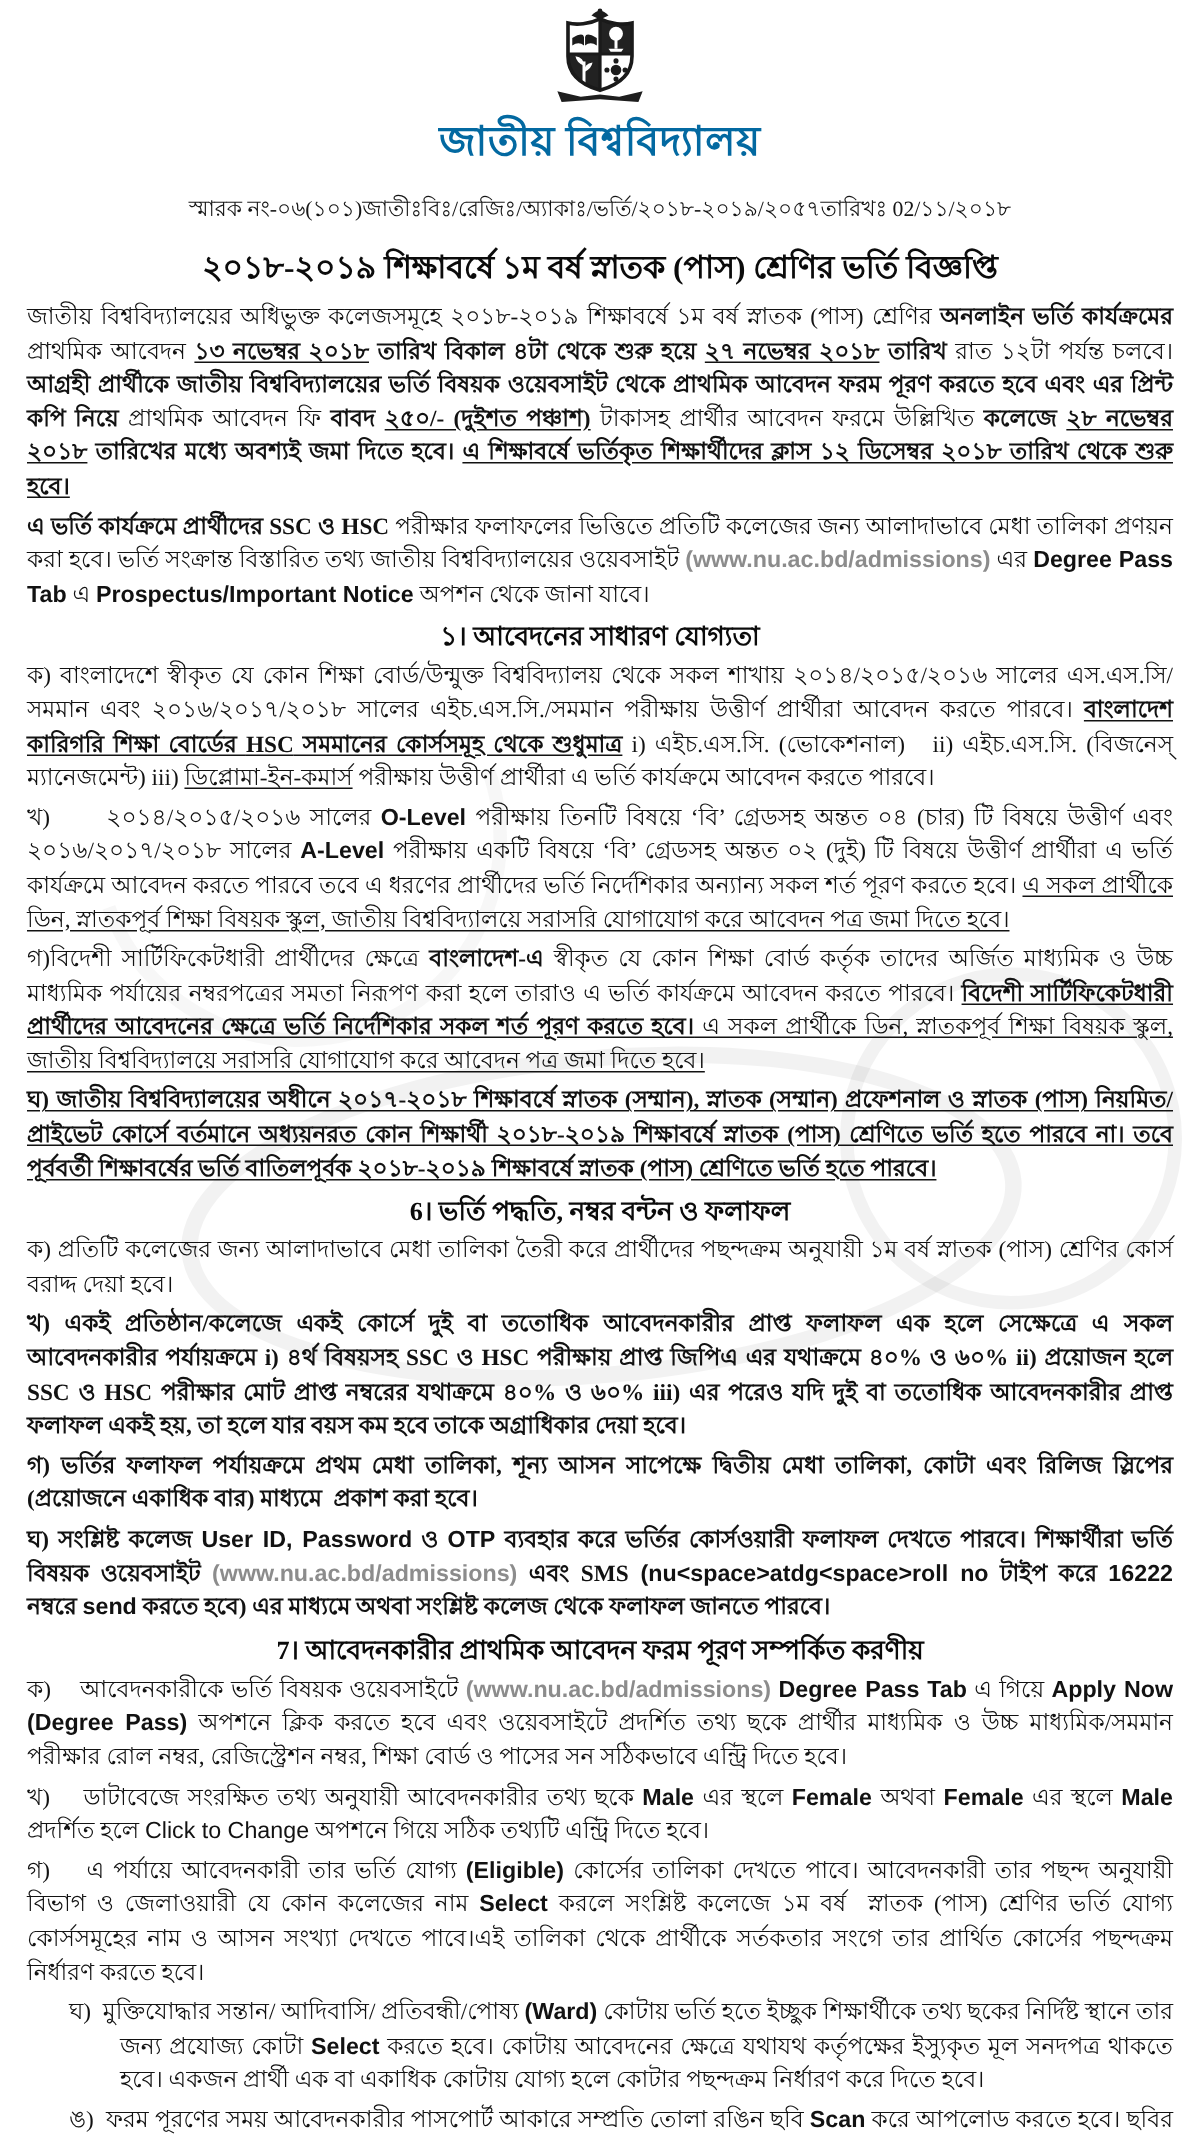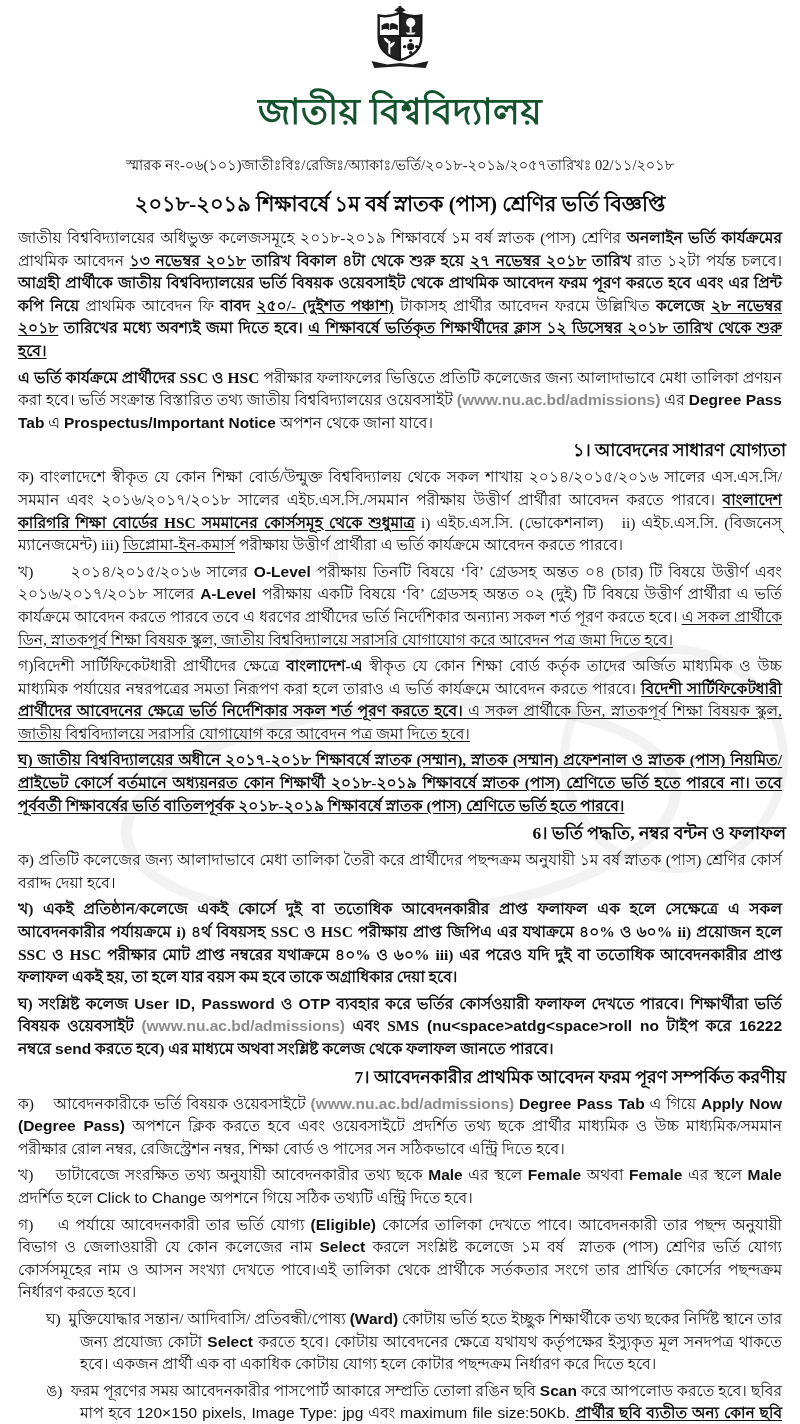--- a/index.html
+++ b/index.html
@@ -5,40 +5,40 @@
   html,body{margin:0;padding:0;background:#ffffff;}
   body{
     width:800px;height:1424px;overflow:hidden;position:relative;
     color:#111;font-family:"Liberation Serif","DejaVu Serif",serif;
     -webkit-font-smoothing:antialiased;
   }
   .page{position:relative;padding:0 14px;z-index:1;}
   header{text-align:center;position:relative;z-index:2;}
   .logo{padding-top:4px;line-height:0;}
   .uni-title{
-    font-size:36px;font-weight:bold;letter-spacing:.5px;margin-top:16px;color:#14532d;
+    font-size:27px;font-weight:bold;letter-spacing:.5px;margin-top:5px;color:#0369a1;
   }
   .memo-row{
     display:flex;justify-content:center;align-items:baseline;
     font-size:14.5px;margin-top:10px;text-align:left;color:#151515;
   }
   .notice-title{
     font-size:21px;font-weight:bold;margin-top:10px;color:#0b0b0b;
   }
   .site-line{
     font-size:17px;font-weight:bold;margin-top:7px;margin-bottom:8px;color:#101010;
   }
   .site-line .url{font-size:17px;}
   main{position:relative;z-index:2;}
   main p{
     font-size:15.5px;line-height:22.6px;text-align:justify;margin:4px;color:#121212;
   }
   main .h{
     font-size:17.5px;font-weight:bold;line-height:24px;margin:4px 0 2px;color:#0b0b0b;
-    text-align:right;
+    text-align:center;
   }
   .ind{padding-left:62px;text-indent:-34px;}
   .bold{font-weight:bold;}
   .ul{text-decoration:underline;text-underline-offset:2px;}
   .sans{font-family:"Liberation Sans","DejaVu Sans",sans-serif;}
   .lserif{font-family:"Liberation Serif","DejaVu Serif",serif;}
   .url{font-family:"Liberation Sans","DejaVu Sans",sans-serif;color:#8c8c8c;font-weight:bold;}
   
   .wm{position:absolute;z-index:0;pointer-events:none;}
   .wm-ellipse{
@@ -119,20 +119,21 @@
       <p class="para"><span>জাতীয় বিশ্ববিদ্যালয়ের অধিভুক্ত কলেজসমূহে ২০১৮-২০১৯ শিক্ষাবর্ষে ১ম বর্ষ স্নাতক (পাস) শ্রেণির </span><span class="bold">অনলাইন ভর্তি কার্যক্রমের</span><span> প্রাথমিক আবেদন </span><span class="bold ul">১৩ নভেম্বর ২০১৮</span><span class="bold"> তারিখ বিকাল ৪টা</span><span class="bold"> থেকে শুরু হয়ে </span><span class="bold ul">২৭ নভেম্বর ২০১৮</span><span class="bold"> তারিখ</span><span> রাত ১২টা পর্যন্ত চলবে। </span><span class="bold">আগ্রহী প্রার্থীকে জাতীয় বিশ্ববিদ্যালয়ের ভর্তি বিষয়ক ওয়েবসাইট থেকে প্রাথমিক আবেদন ফরম পূরণ করতে হবে এবং এর প্রিন্ট কপি নিয়ে </span><span>প্রাথমিক আবেদন ফি </span><span class="bold">বাবদ </span><span class="bold ul">২৫০/- (দুইশত পঞ্চাশ)</span><span> টাকাসহ প্রার্থীর আবেদন ফরমে উল্লিখিত </span><span class="bold">কলেজে </span><span class="bold ul">২৮ নভেম্বর ২০১৮</span><span class="bold"> তারিখের</span><span class="bold"> মধ্যে অবশ্যই জমা দিতে হবে। </span><span class="bold ul">এ শিক্ষাবর্ষে ভর্তিকৃত শিক্ষার্থীদের ক্লাস ১২ ডিসেম্বর ২০১৮ তারিখ থেকে শুরু হবে।</span></p>
       <p class="para"><span class="bold">এ ভর্তি কার্যক্রমে প্রার্থীদের </span><span class="bold lserif">SSC</span><span class="bold"> ও </span><span class="bold lserif">HSC</span><span> পরীক্ষার ফলাফলের ভিত্তিতে প্রতিটি কলেজের জন্য আলাদাভাবে মেধা তালিকা প্রণয়ন করা হবে। ভর্তি সংক্রান্ত বিস্তারিত তথ্য জাতীয় বিশ্ববিদ্যালয়ের ওয়েবসাইট </span><span class="url">(www.nu.ac.bd/admissions)</span><span> এর </span><span class="bold sans">Degree Pass Tab</span><span> এ </span><span class="bold sans">Prospectus/Important Notice</span><span> অপশন থেকে জানা যাবে।</span></p>
       <div class="h"><span>১। আবেদনের সাধারণ যোগ্যতা</span></div>
       <p class="para"><span>ক) বাংলাদেশে স্বীকৃত যে কোন শিক্ষা বোর্ড/উন্মুক্ত বিশ্ববিদ্যালয় থেকে সকল শাখায় ২০১৪/২০১৫/২০১৬ সালের এস.এস.সি/সমমান এবং ২০১৬/২০১৭/২০১৮ সালের এইচ.এস.সি./সমমান পরীক্ষায় উত্তীর্ণ প্রার্থীরা আবেদন করতে পারবে। </span><span class="bold ul">বাংলাদেশ কারিগরি শিক্ষা বোর্ডের </span><span class="bold ul lserif">HSC</span><span class="bold ul"> সমমানের কোর্সসমূহ থেকে শুধুমাত্র</span><span> i) এইচ.এস.সি. (ভোকেশনাল)&nbsp;&nbsp; ii) এইচ.এস.সি. (বিজনেস্ ম্যানেজমেন্ট) iii) </span><span class="ul">ডিপ্লোমা-ইন-কমার্স</span><span> পরীক্ষায় উত্তীর্ণ প্রার্থীরা এ ভর্তি কার্যক্রমে আবেদন করতে পারবে।</span></p>
       <p class="para"><span>খ)&nbsp;&nbsp;&nbsp;&nbsp;&nbsp;&nbsp;২০১৪/২০১৫/২০১৬ সালের </span><span class="bold sans">O-Level</span><span> পরীক্ষায় তিনটি বিষয়ে ‘বি’ গ্রেডসহ অন্তত ০৪ (চার) টি বিষয়ে উত্তীর্ণ এবং ২০১৬/২০১৭/২০১৮ সালের </span><span class="bold sans">A-Level</span><span> পরীক্ষায় একটি বিষয়ে ‘বি’ গ্রেডসহ অন্তত ০২ (দুই) টি বিষয়ে উত্তীর্ণ প্রার্থীরা এ ভর্তি কার্যক্রমে আবেদন করতে পারবে তবে এ ধরণের প্রার্থীদের ভর্তি নির্দেশিকার অন্যান্য সকল শর্ত পূরণ করতে হবে। </span><span class="ul">এ সকল প্রার্থীকে ডিন, স্নাতকপূর্ব শিক্ষা বিষয়ক স্কুল, জাতীয় বিশ্ববিদ্যালয়ে সরাসরি যোগাযোগ করে আবেদন পত্র জমা দিতে হবে।</span></p>
       <p class="para"><span>গ)বিদেশী সার্টিফিকেটধারী প্রার্থীদের ক্ষেত্রে </span><span class="bold">বাংলাদেশ-এ</span><span> স্বীকৃত যে কোন শিক্ষা বোর্ড কর্তৃক তাদের অর্জিত মাধ্যমিক ও উচ্চ মাধ্যমিক পর্যায়ের নম্বরপত্রের সমতা নিরূপণ করা হলে তারাও এ ভর্তি কার্যক্রমে আবেদন করতে পারবে। </span><span class="bold ul">বিদেশী সার্টিফিকেটধারী প্রার্থীদের আবেদনের ক্ষেত্রে ভর্তি নির্দেশিকার সকল শর্ত পূরণ করতে হবে।</span><span class="ul"> এ সকল প্রার্থীকে ডিন, স্নাতকপূর্ব শিক্ষা বিষয়ক স্কুল, জাতীয় বিশ্ববিদ্যালয়ে সরাসরি যোগাযোগ করে আবেদন পত্র জমা দিতে হবে।</span></p>
       <p class="para"><span class="bold ul">ঘ) জাতীয় বিশ্ববিদ্যালয়ের অধীনে ২০১৭-২০১৮ শিক্ষাবর্ষে স্নাতক (সম্মান), স্নাতক (সম্মান) প্রফেশনাল ও স্নাতক (পাস) নিয়মিত/প্রাইভেট কোর্সে বর্তমানে অধ্যয়নরত কোন শিক্ষার্থী ২০১৮-২০১৯ শিক্ষাবর্ষে স্নাতক (পাস) শ্রেণিতে ভর্তি হতে পারবে না। তবে পূর্ববর্তী শিক্ষাবর্ষের ভর্তি বাতিলপূর্বক ২০১৮-২০১৯ শিক্ষাবর্ষে স্নাতক (পাস) শ্রেণিতে ভর্তি হতে পারবে।</span></p>
       <div class="h"><span>6। ভর্তি পদ্ধতি, নম্বর বন্টন ও ফলাফল</span></div>
       <p class="para"><span>ক) প্রতিটি কলেজের জন্য আলাদাভাবে মেধা তালিকা তৈরী করে প্রার্থীদের পছন্দক্রম অনুযায়ী ১ম বর্ষ স্নাতক (পাস) শ্রেণির কোর্স বরাদ্দ দেয়া হবে।</span></p>
       <p class="para"><span class="bold">খ) একই প্রতিষ্ঠান/কলেজে একই কোর্সে দুই বা ততোধিক আবেদনকারীর প্রাপ্ত ফলাফল এক হলে সেক্ষেত্রে এ সকল আবেদনকারীর পর্যায়ক্রমে </span><span class="bold lserif">i)</span><span class="bold"> ৪র্থ বিষয়সহ </span><span class="bold lserif">SSC</span><span class="bold"> ও </span><span class="bold lserif">HSC</span><span class="bold"> পরীক্ষায় প্রাপ্ত জিপিএ এর যথাক্রমে ৪০% ও ৬০% </span><span class="bold lserif">ii)</span><span class="bold"> প্রয়োজন হলে </span><span class="bold lserif">SSC</span><span class="bold"> ও </span><span class="bold lserif">HSC</span><span class="bold"> পরীক্ষার মোট প্রাপ্ত নম্বরের যথাক্রমে ৪০% ও ৬০% </span><span class="bold lserif">iii)</span><span class="bold"> এর পরেও যদি দুই বা ততোধিক আবেদনকারীর প্রাপ্ত ফলাফল একই হয়, তা হলে যার বয়স কম হবে তাকে অগ্রাধিকার দেয়া হবে।</span></p>
+      <p class="para"><span class="bold">গ) ভর্তির ফলাফল পর্যায়ক্রমে প্রথম মেধা তালিকা, শূন্য আসন সাপেক্ষে দ্বিতীয় মেধা তালিকা, কোটা এবং রিলিজ স্লিপের (প্রয়োজনে একাধিক বার) মাধ্যমে&nbsp; প্রকাশ করা হবে।</span></p>
       <p class="para"><span class="bold">ঘ) সংশ্লিষ্ট কলেজ </span><span class="bold sans">User ID, Password</span><span class="bold"> ও </span><span class="bold sans">OTP</span><span class="bold"> ব্যবহার করে ভর্তির কোর্সওয়ারী ফলাফল দেখতে পারবে। শিক্ষার্থীরা ভর্তি বিষয়ক ওয়েবসাইট </span><span class="url">(www.nu.ac.bd/admissions)</span><span class="bold"> এবং </span><span class="bold lserif">SMS</span><span class="bold sans"> (nu&lt;space&gt;atdg&lt;space&gt;roll no</span><span class="bold"> টাইপ করে </span><span class="bold sans">16222</span><span class="bold"> নম্বরে </span><span class="bold sans">send</span><span class="bold"> করতে হবে) এর মাধ্যমে অথবা সংশ্লিষ্ট কলেজ থেকে ফলাফল জানতে পারবে।</span></p>
       <div class="h"><span>7। আবেদনকারীর প্রাথমিক আবেদন ফরম পূরণ সম্পর্কিত করণীয়</span></div>
       <p class="para"><span>ক)&nbsp;&nbsp;&nbsp;&nbsp;আবেদনকারীকে ভর্তি বিষয়ক ওয়েবসাইটে </span><span class="url">(www.nu.ac.bd/admissions)</span><span> </span><span class="bold sans">Degree Pass Tab</span><span> এ গিয়ে </span><span class="bold sans">Apply Now (Degree Pass)</span><span> অপশনে ক্লিক করতে হবে এবং ওয়েবসাইটে প্রদর্শিত তথ্য ছকে প্রার্থীর মাধ্যমিক ও উচ্চ মাধ্যমিক/সমমান পরীক্ষার রোল নম্বর, রেজিস্ট্রেশন নম্বর, শিক্ষা বোর্ড ও পাসের সন সঠিকভাবে এন্ট্রি দিতে হবে।</span></p>
       <p class="para"><span>খ)&nbsp;&nbsp;&nbsp;&nbsp;ডাটাবেজে সংরক্ষিত তথ্য অনুযায়ী আবেদনকারীর তথ্য ছকে </span><span class="bold sans">Male</span><span> এর স্থলে </span><span class="bold sans">Female</span><span> অথবা </span><span class="bold sans">Female</span><span> এর স্থলে </span><span class="bold sans">Male</span><span> প্রদর্শিত হলে </span><span class="sans">Click to Change</span><span> অপশনে গিয়ে সঠিক তথ্যটি এন্ট্রি দিতে হবে।</span></p>
       <p class="para"><span>গ)&nbsp;&nbsp;&nbsp;&nbsp;এ পর্যায়ে আবেদনকারী তার ভর্তি যোগ্য </span><span class="bold sans">(Eligible)</span><span> কোর্সের তালিকা দেখতে পাবে। আবেদনকারী তার পছন্দ অনুযায়ী বিভাগ ও জেলাওয়ারী যে কোন কলেজের নাম </span><span class="bold sans">Select</span><span> করলে সংশ্লিষ্ট কলেজে ১ম বর্ষ&nbsp; স্নাতক (পাস) শ্রেণির ভর্তি যোগ্য কোর্সসমূহের নাম ও আসন সংখ্যা দেখতে পাবে।এই তালিকা থেকে প্রার্থীকে সর্তকতার সংগে তার প্রার্থিত কোর্সের পছন্দক্রম নির্ধারণ করতে হবে।</span></p>
       <p class="para ind"><span>ঘ)&nbsp;&nbsp;মুক্তিযোদ্ধার সন্তান/ আদিবাসি/ প্রতিবন্ধী/পোষ্য </span><span class="bold sans">(Ward)</span><span> কোটায় ভর্তি হতে ইচ্ছুক শিক্ষার্থীকে তথ্য ছকের নির্দিষ্ট স্থানে তার জন্য প্রযোজ্য কোটা </span><span class="bold sans">Select</span><span> করতে হবে। কোটায় আবেদনের ক্ষেত্রে যথাযথ কর্তৃপক্ষের ইস্যুকৃত মূল সনদপত্র থাকতে হবে। একজন প্রার্থী এক বা একাধিক কোটায় যোগ্য হলে কোটার পছন্দক্রম নির্ধারণ করে দিতে হবে।</span></p>
       <p class="para ind"><span>ঙ)&nbsp;&nbsp;ফরম পূরণের সময় আবেদনকারীর পাসপোর্ট আকারে সম্প্রতি তোলা রঙিন ছবি </span><span class="bold sans">Scan</span><span> করে আপলোড করতে হবে। ছবির মাপ হবে </span><span class="sans">120×150 pixels, Image Type: jpg</span><span> এবং </span><span class="sans">maximum file size:50Kb. </span><span class="bold ul">প্রার্থীর ছবি ব্যতীত অন্য কোন ছবি প্রাথমিক আবেদন ফরমে আপলোড করা হলে ঐ প্রার্থীর ভর্তি বাতিল করার অধিকার জাতীয় বিশ্ববিদ্যালয় কর্তৃপক্ষ সংরক্ষণ করবে।</span></p>
     </main>
 </div>
 

